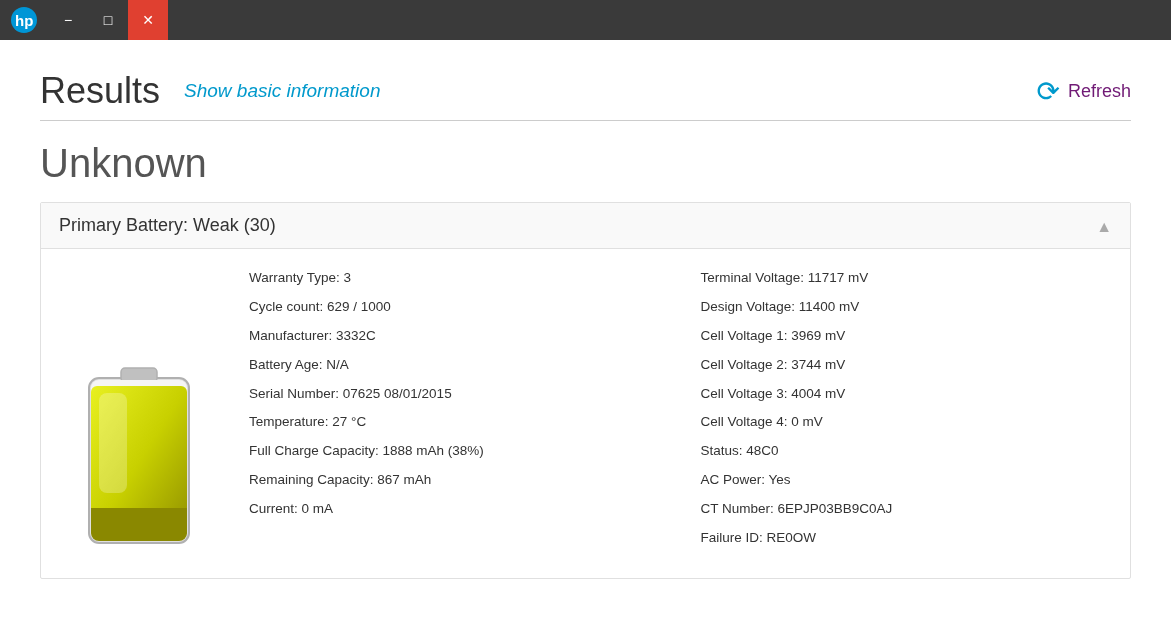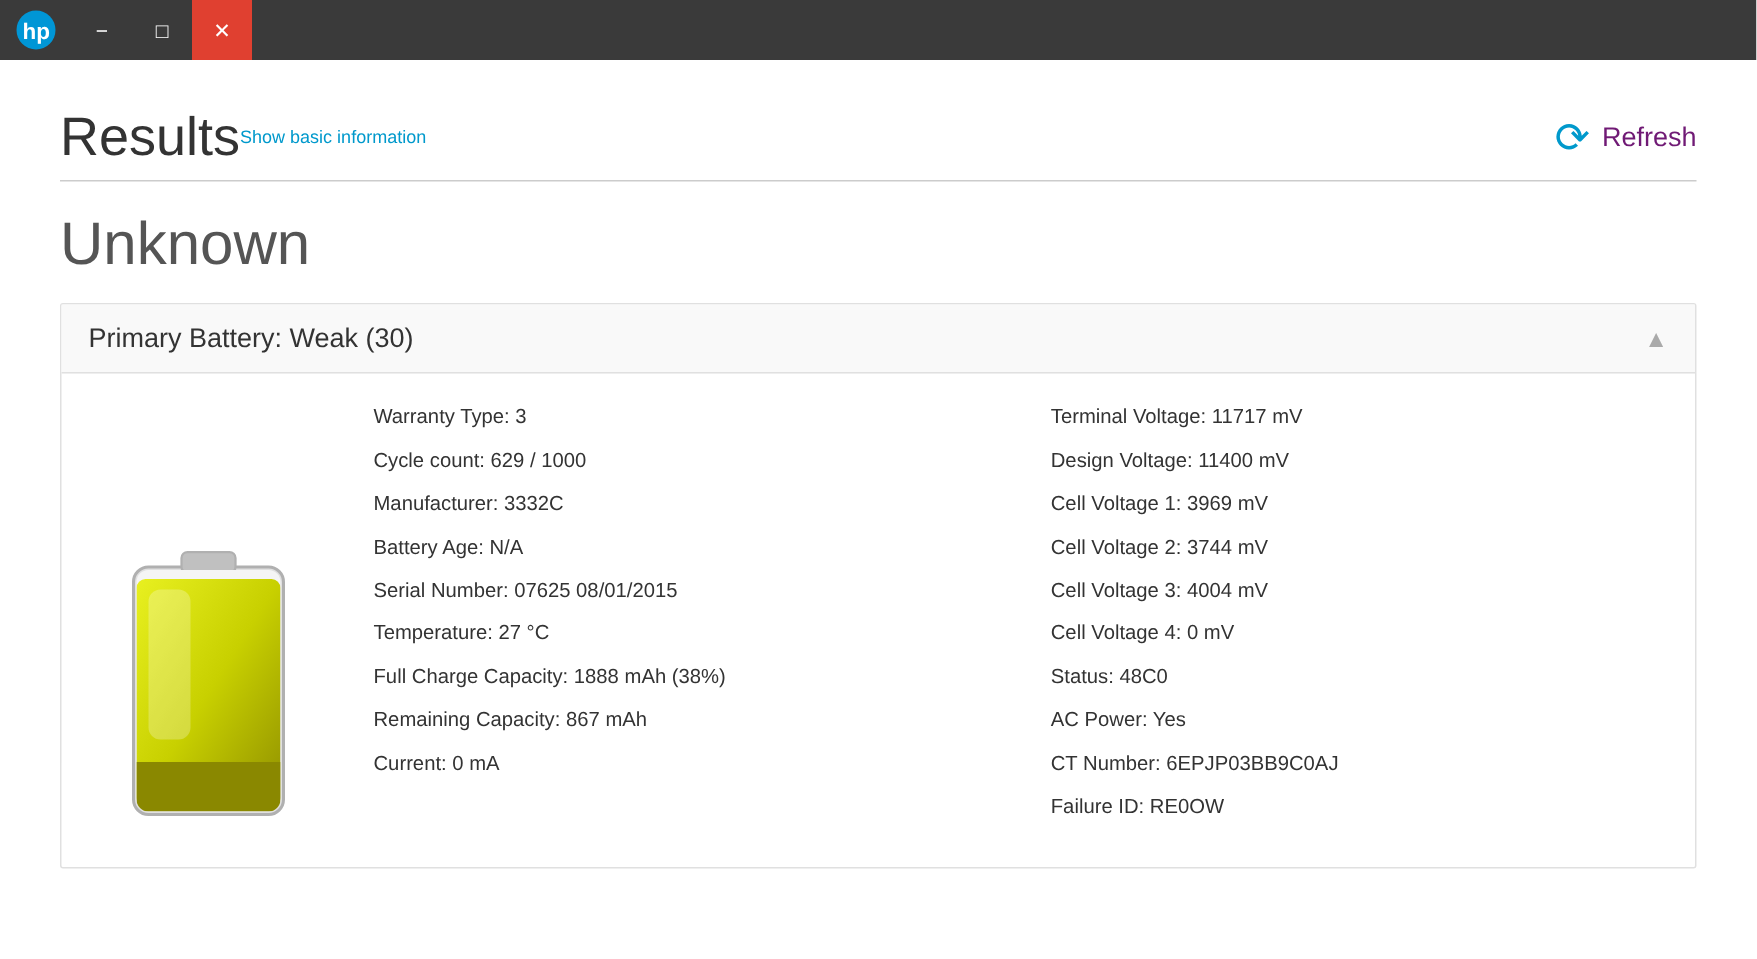--- a/index.html
+++ b/index.html
@@ -51,27 +51,29 @@
     
     .header-row {
       display: flex;
       align-items: center;
       margin-bottom: 8px;
     }
     .results-title {
       font-size: 36px;
       font-weight: 300;
       color: #333;
+      margin-right: 24px;
     }
     .show-basic-link {
-      font-size: 12px;
+      font-size: 19px;
       color: #0099cc;
       cursor: pointer;
       text-decoration: none;
       flex: 1;
+      font-style: italic;
     }
     .refresh-btn {
       display: flex;
       align-items: center;
       gap: 8px;
       color: #0099cc;
       font-size: 18px;
       cursor: pointer;
       background: none;
       border: none;

